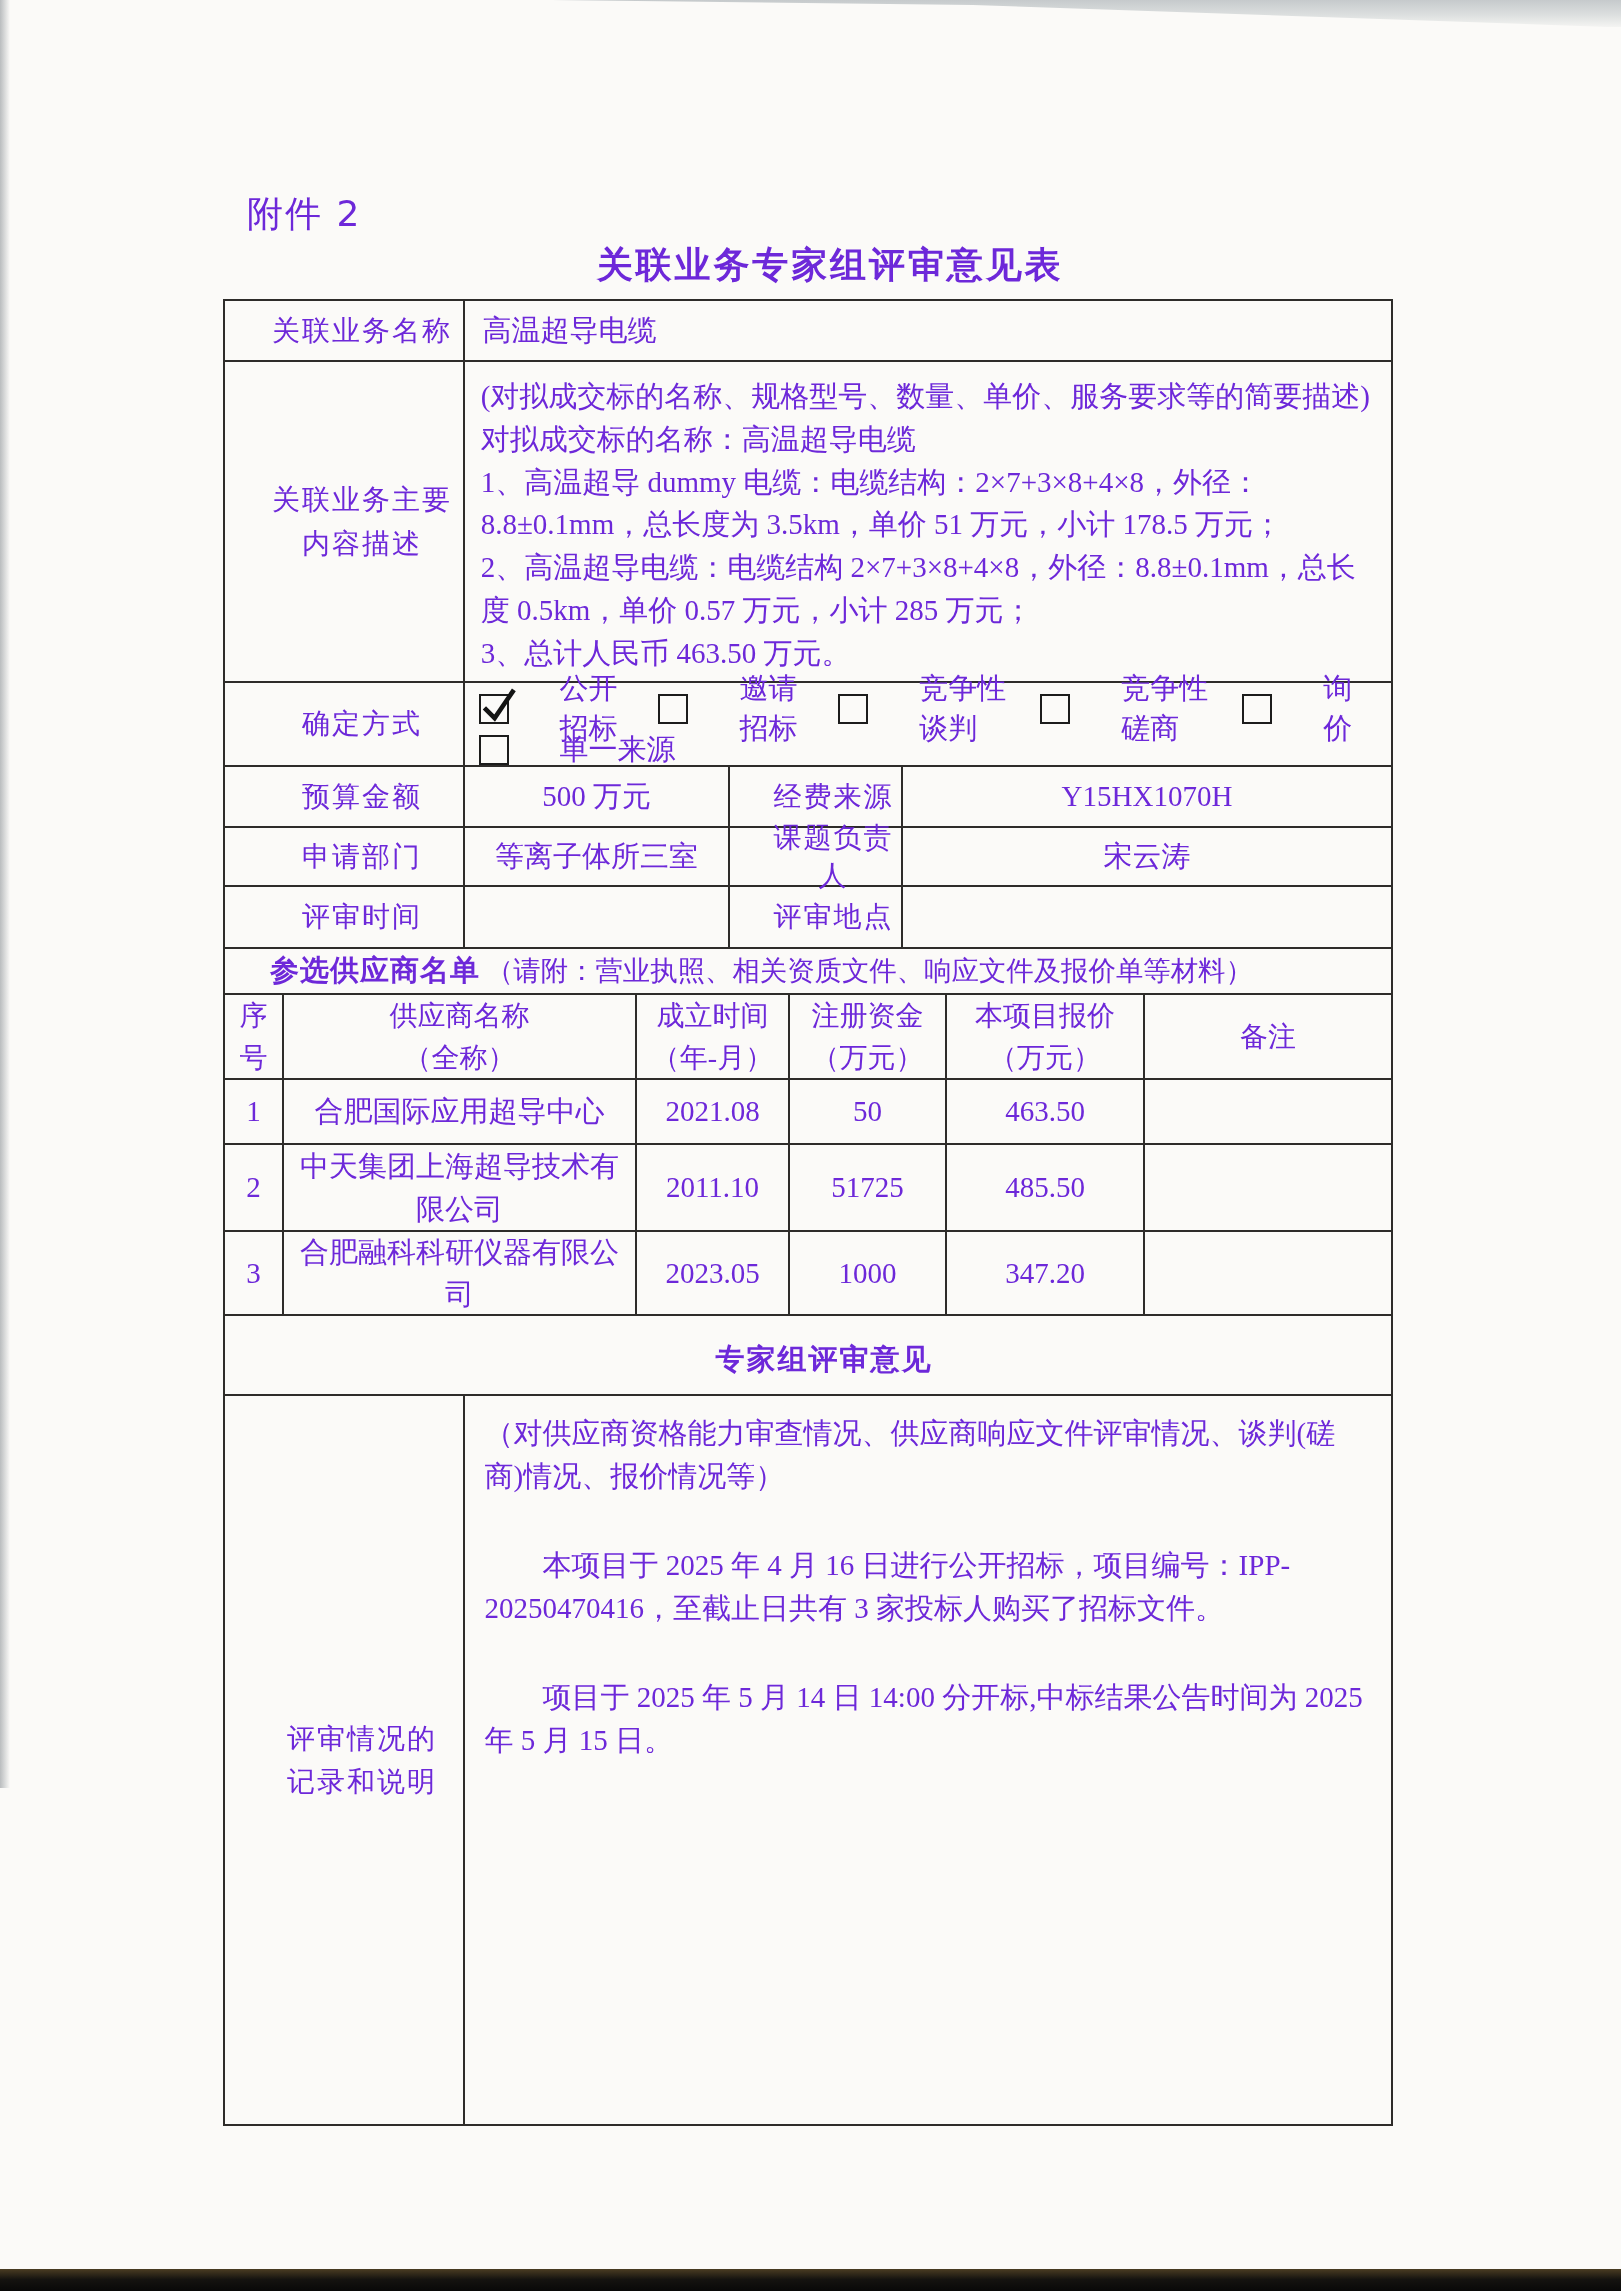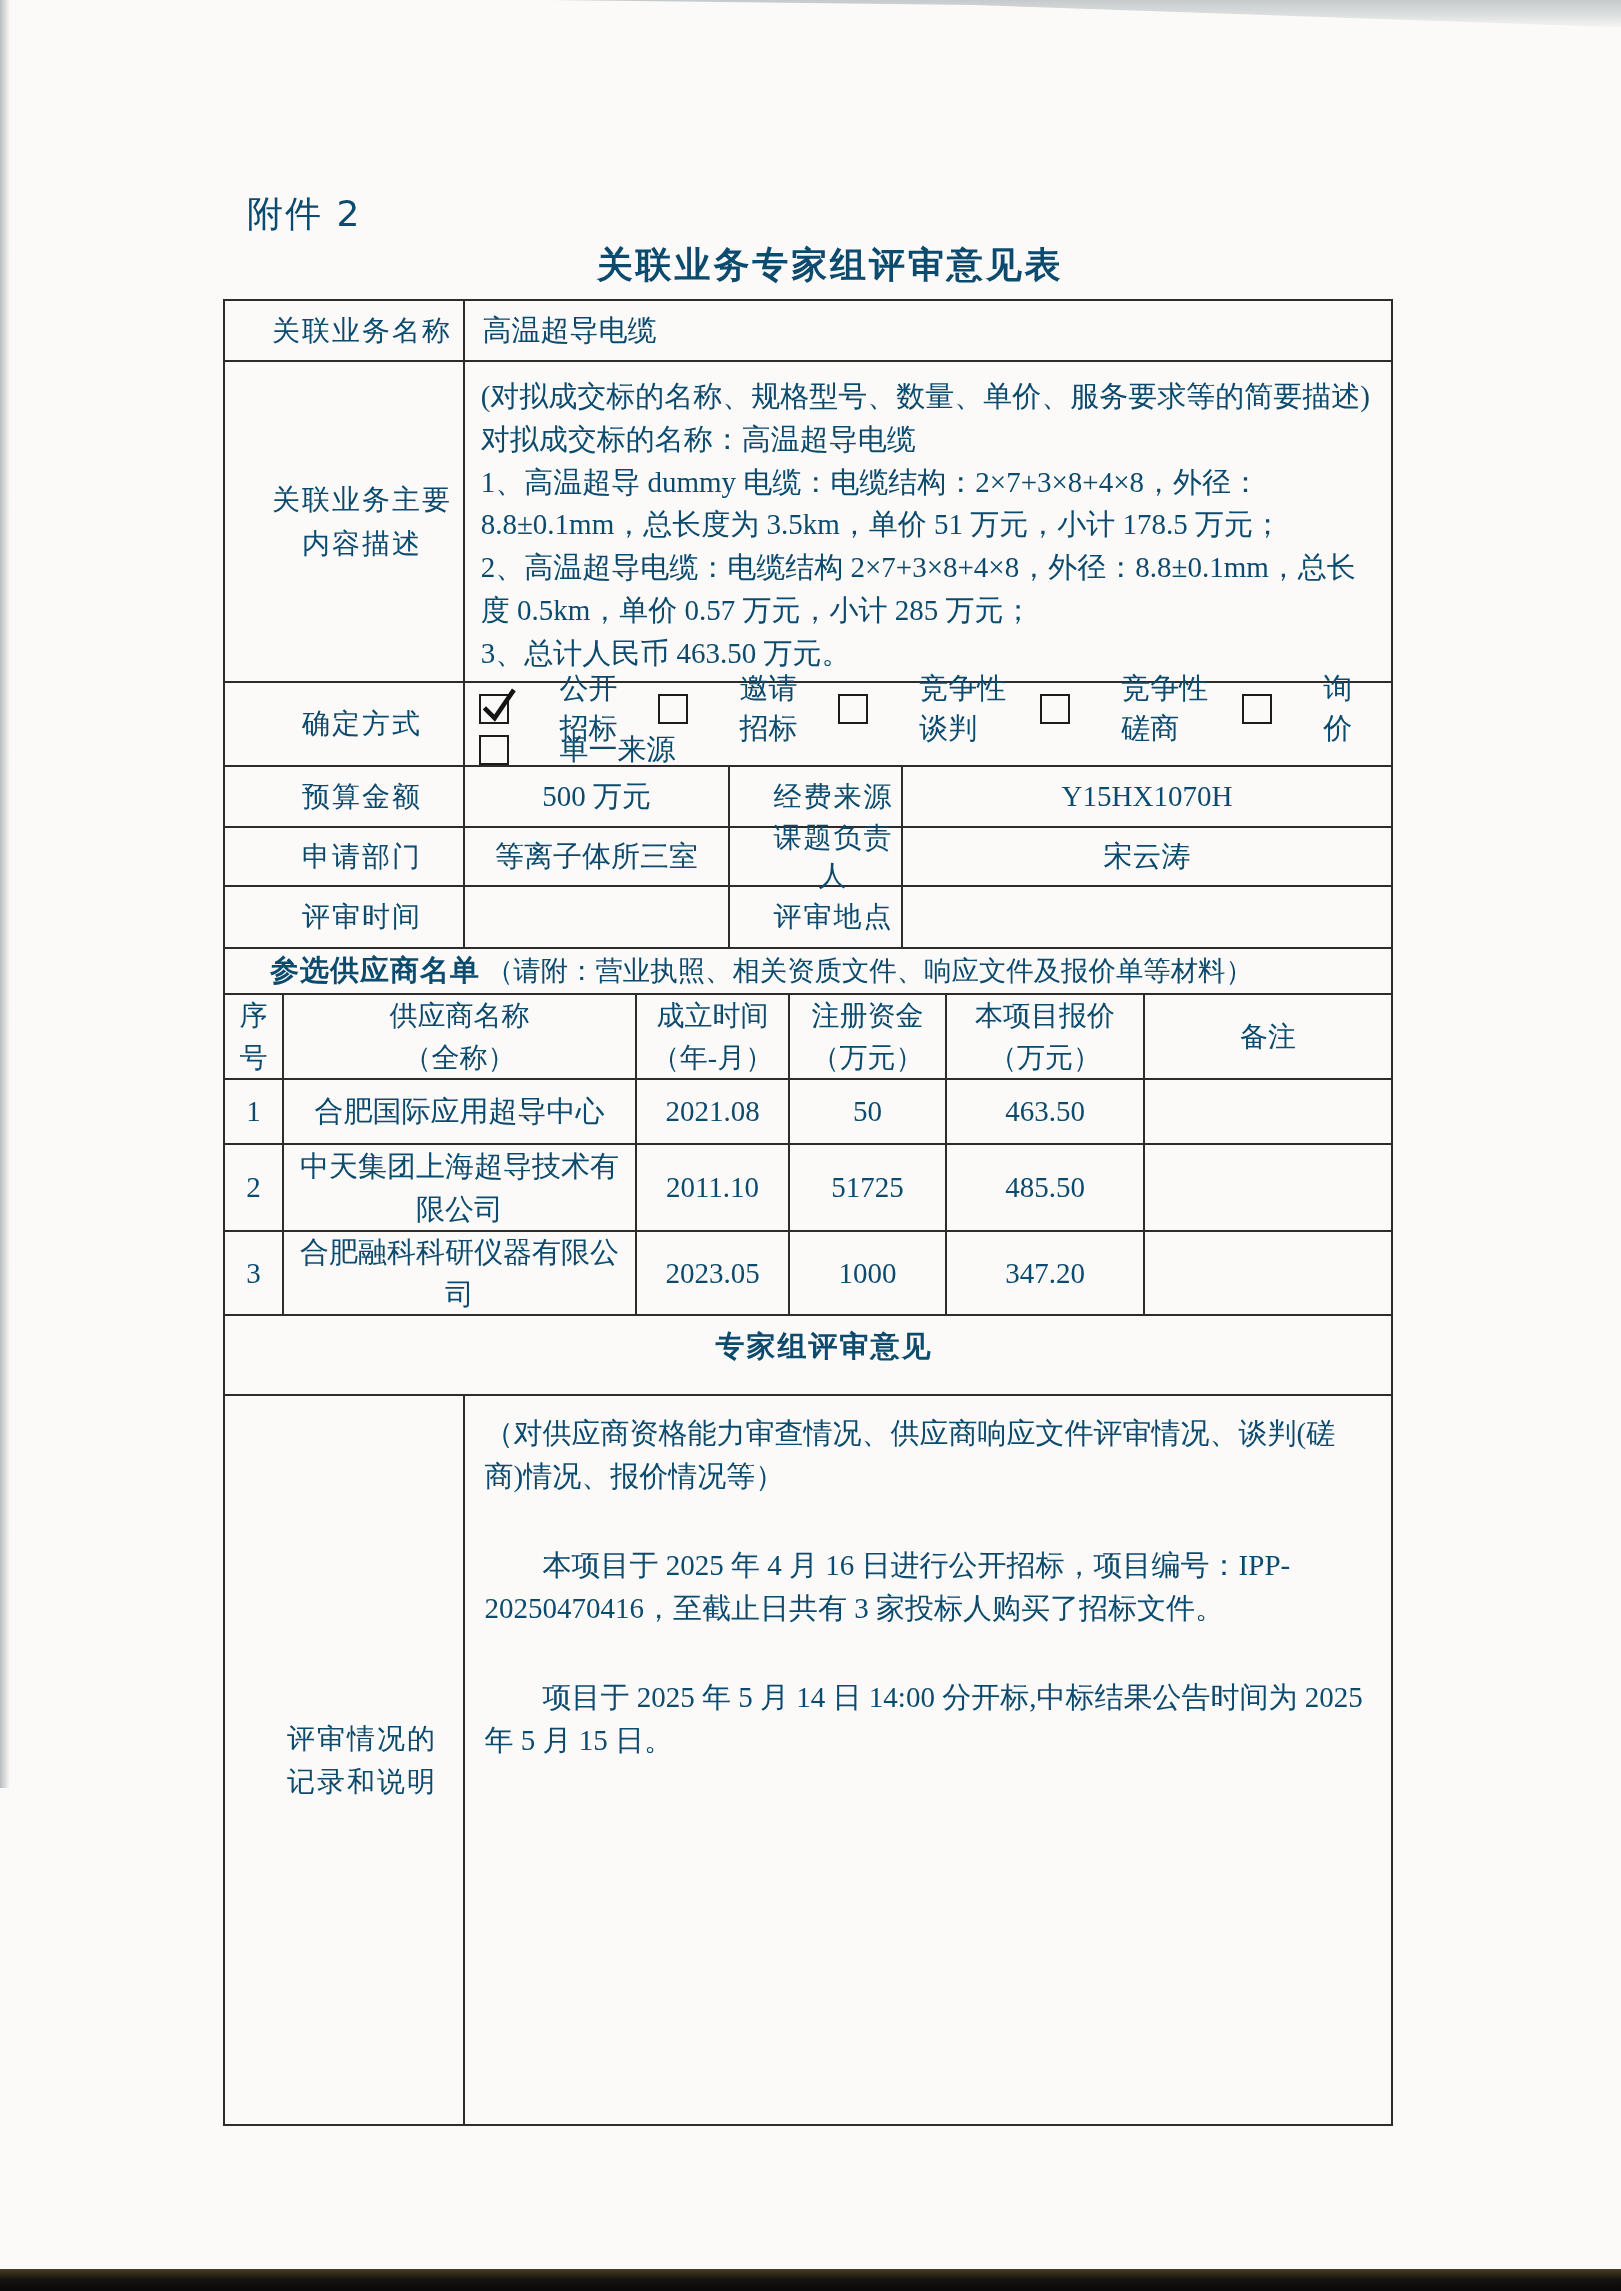--- a/index.html
+++ b/index.html
@@ -1,18 +1,18 @@
 <!DOCTYPE html>
 <html><head>
 <meta charset="utf-8">
 <style>
   html,body{margin:0;padding:0;background:#e9e9e7;}
   .page{
     position:relative;width:1621px;height:2292px;background:#fbfaf8;
-    font-family:"Liberation Serif","DejaVu Serif",serif;color:#0c4a6e;
+    font-family:"Liberation Serif","DejaVu Serif",serif;color:#6d28d9;
     overflow:hidden;
   }
   
   .scan-top{position:absolute;top:0;left:0;width:100%;height:27.4px;
     background:linear-gradient(to bottom,#c6cacc 0%,#dcdfdf 55%,#f4f4f2 100%);
     clip-path:polygon(34% 0,100% 0,100% 100%,60% 18%);}
   .scan-left{position:absolute;top:0;left:0;width:9.8px;height:78%;
     background:linear-gradient(to right,#a9adb0,rgba(251,250,248,0));opacity:.8;}
   .scan-bottom{position:absolute;bottom:0;left:0;width:100%;height:23.5px;
     background:linear-gradient(to bottom,#4a3c22 0%,#151310 45%,#070707 100%);}
@@ -50,21 +50,21 @@
     margin-right:6.9px;flex:none;box-sizing:border-box;}
   .cb svg{display:none;position:absolute;left:-2.9px;top:-10.8px;width:41px;height:41px;}
   .cb.checked svg{display:block;}
   
   .sup-head-cell{flex:1;align-items:center;padding-left:45px;font-size:27.4px;}
   .sup-head-title{font-weight:700;font-size:29px;letter-spacing:1px;
     font-family:"DejaVu Sans","Liberation Sans",sans-serif;margin-right:5.9px;}
   .sup-col{flex-direction:column;justify-content:center;align-items:center;
     text-align:center;font-size:28px;line-height:1.5;}
   .sname{padding:0 3px;line-height:1.45;}
-  .opinion-cell{flex:1;justify-content:center;align-items:flex-start;padding-top:11px;
+  .opinion-cell{flex:1;justify-content:center;align-items:flex-start;padding-top:24px;
     font-size:29px;font-weight:700;letter-spacing:2px;
     font-family:"DejaVu Sans","Liberation Sans",sans-serif;margin-left:32px;}
   
   .review-cell{display:block;padding:15.7px 21.6px 0 19.6px;font-size:29px;line-height:1.5;}
   .review-cell p{margin:0;}
   .review-para{margin-top:45px !important;text-indent:2em;}
 </style>
 </head>
 <body>
 

